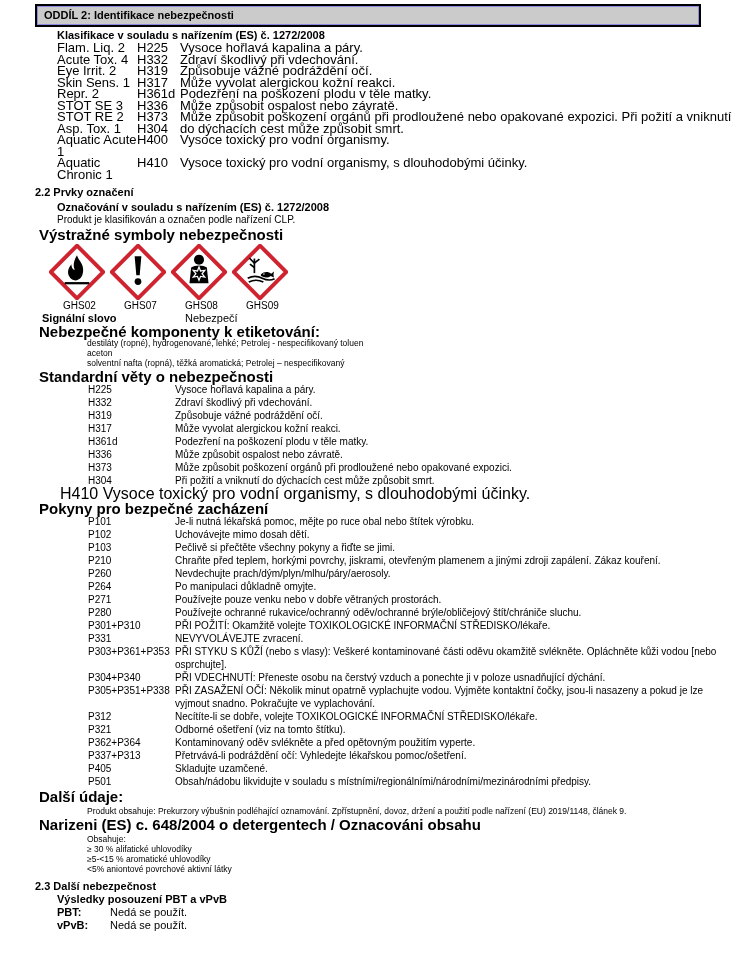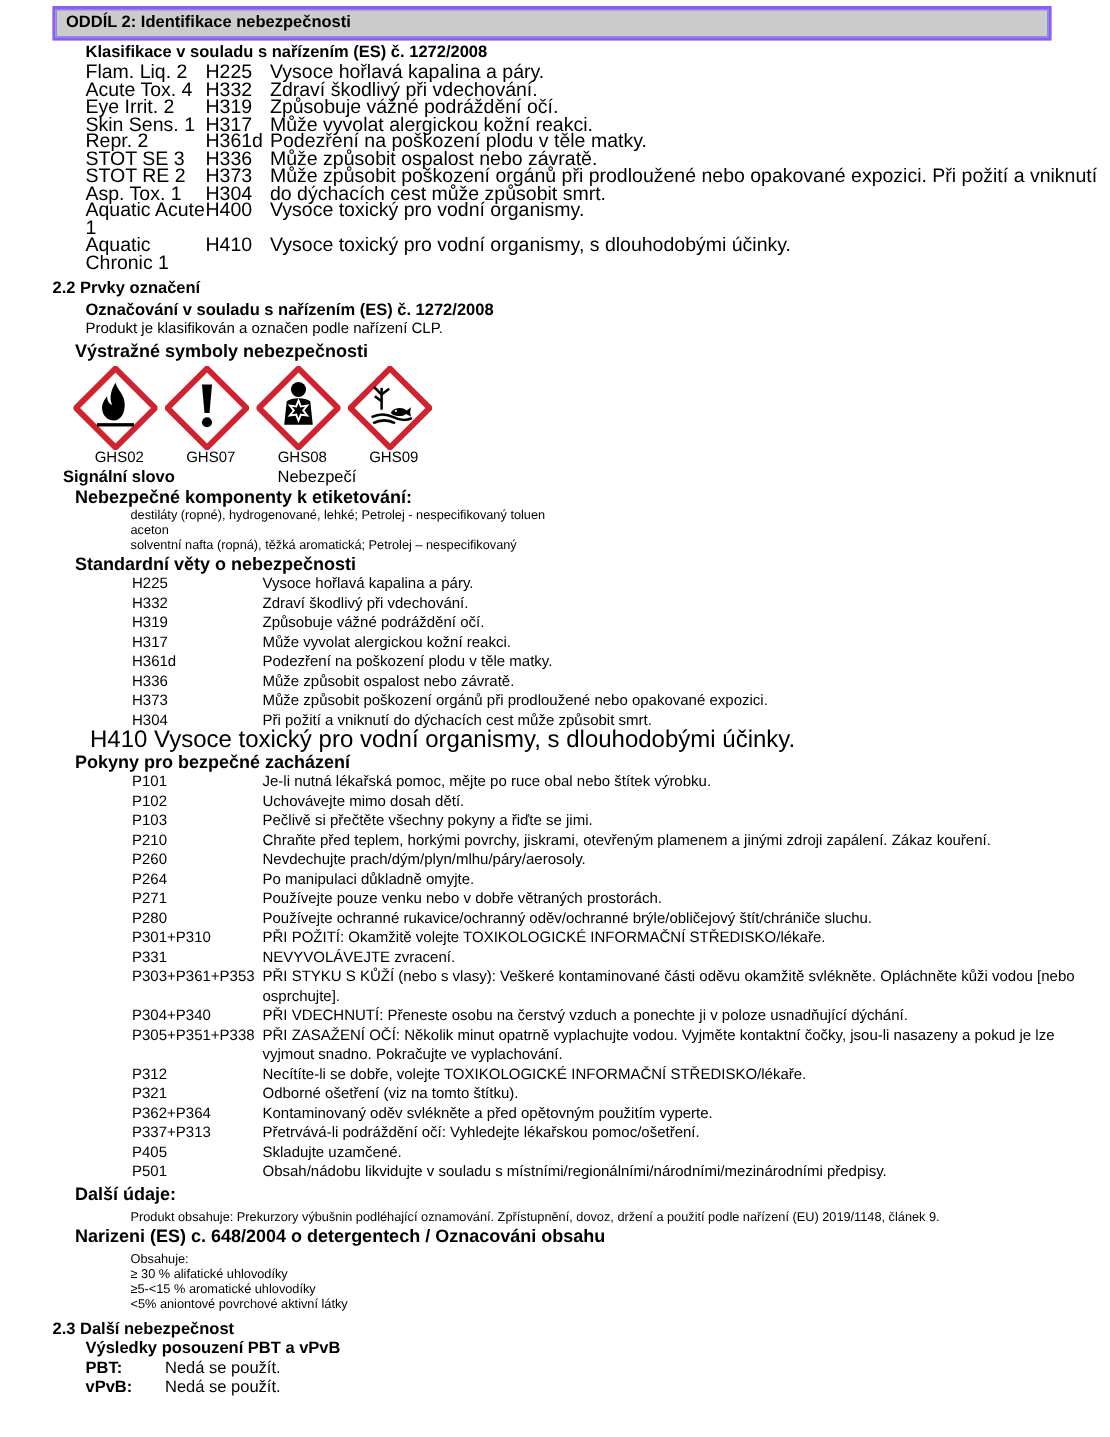--- a/index.html
+++ b/index.html
@@ -4,34 +4,34 @@
 <style>
   html,body { margin:0; padding:0; background:#ffffff; }
   .page {
     position:relative; width:740px; height:958px; background:#ffffff;
     font-family:"Liberation Sans","DejaVu Sans",sans-serif; color:#000;
     overflow:hidden;
   }
   
   .box-header {
     margin:4px 0 0 35px; width:648px;
-    border:2px solid #8b5cf6; box-shadow: inset 0 0 0 1px #8a8ade;
+    border:2px solid #000000; box-shadow: inset 0 0 0 1px #8a8ade;
     background:#cbcbcb; font-weight:bold; font-size:11px; line-height:13px;
     padding:3px 7px;
   }
   .h-num {           
     margin-left:35px; font-weight:bold; font-size:11px; line-height:13px;
   }
   .h-rule { display:flex; align-items:flex-end; margin-right:2px; }
   .h-rule .fill { flex:1; border-bottom:1px solid #b5b5b5; margin:0 0 3px 6px; }
   .h-sub {           
     margin-left:57px; font-weight:bold; font-size:11px; line-height:13px;
   }
   .h-side {          
-    margin-left:50px; font-weight:bold; font-size:12px; line-height:13px;
+    margin-left:39px; font-weight:bold; font-size:15px; line-height:13px;
   }
   .mt2 { margin-top:2px; } .mt4 { margin-top:4px; } .mt6 { margin-top:6px; }
   .body-line { margin-left:57px; font-size:10px; line-height:12px; }
 
   
   .crow { display:flex; margin-left:57px; font-size:13px; line-height:11.5px; }
   .crow .c1 { width:80px; flex:none; }
   .crow .c2 { width:43px; flex:none; }
   .crow .c3 { flex:1; margin-right:4px; }
 

